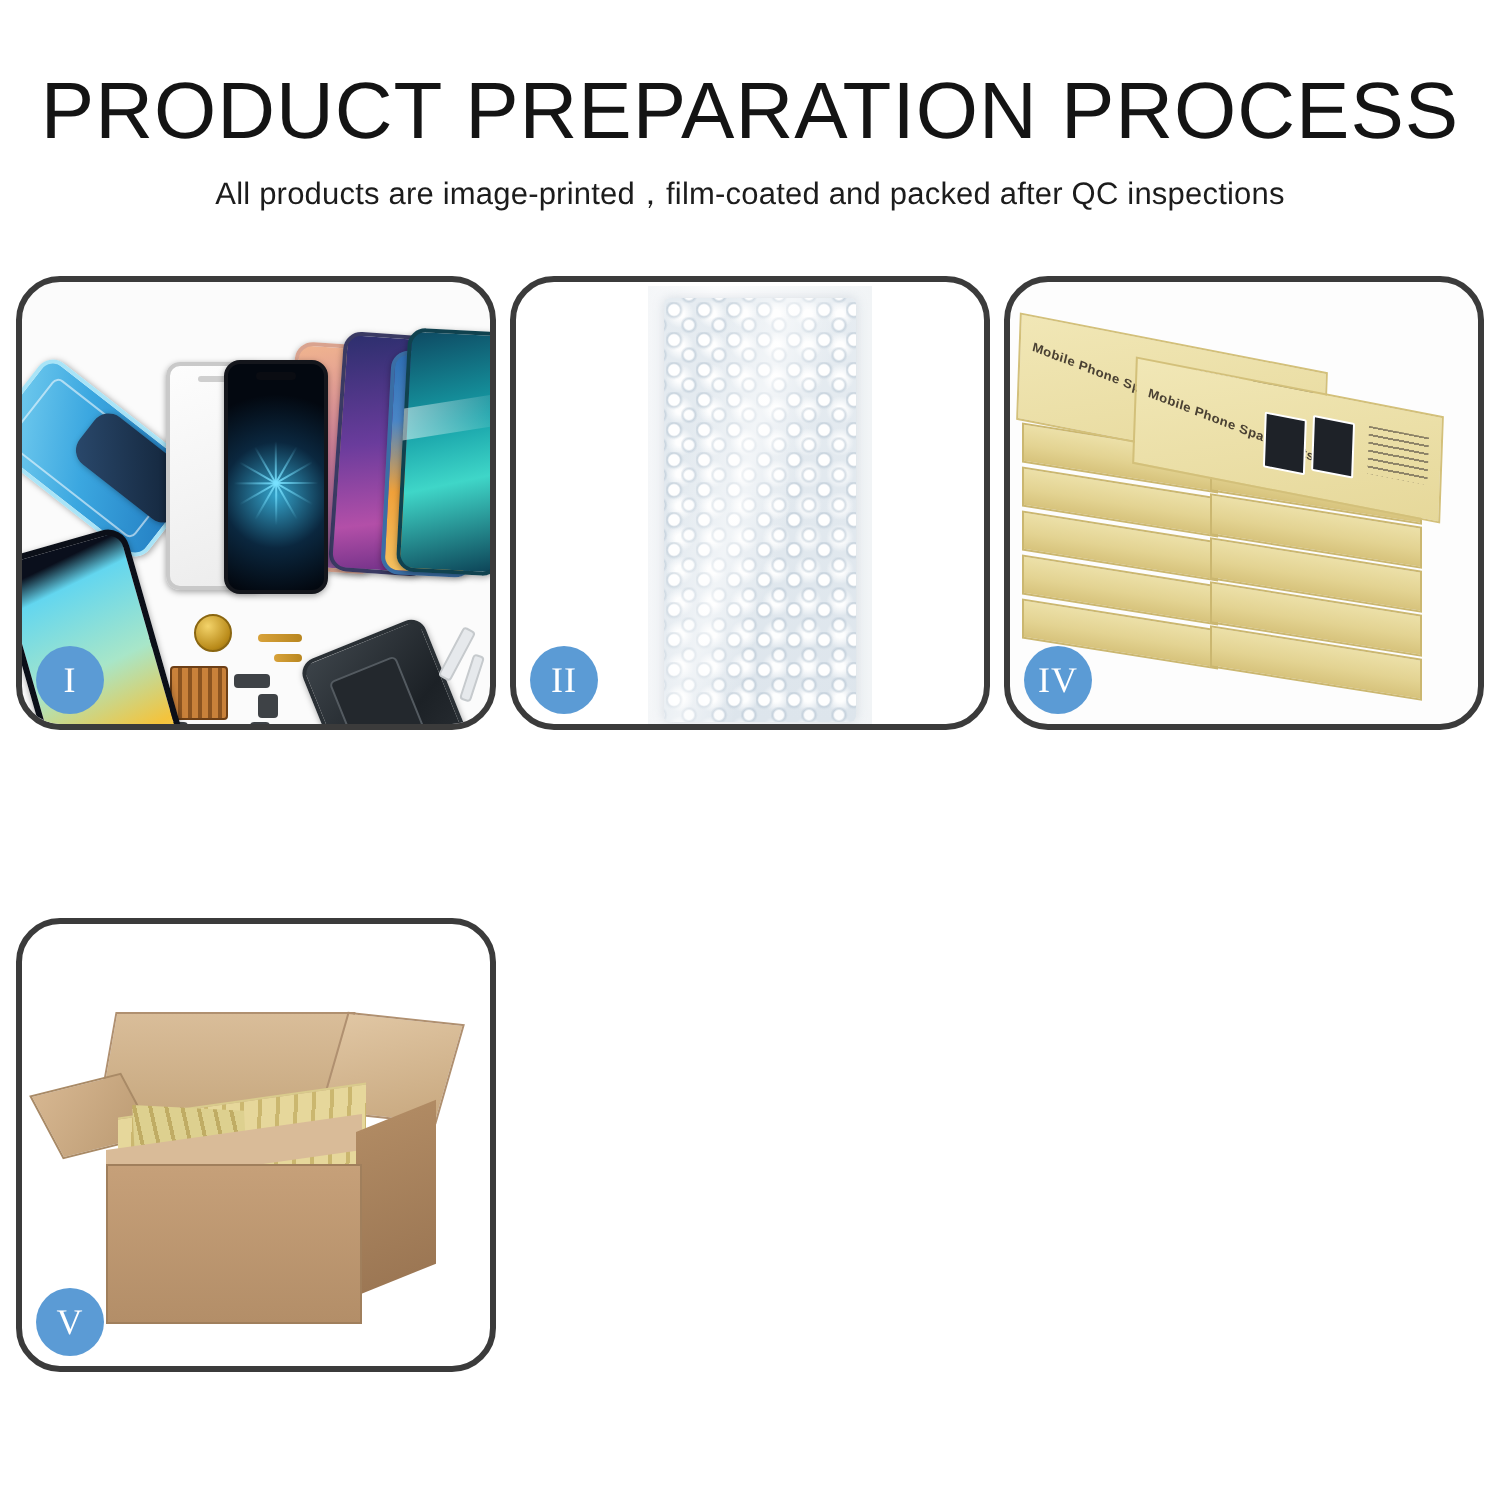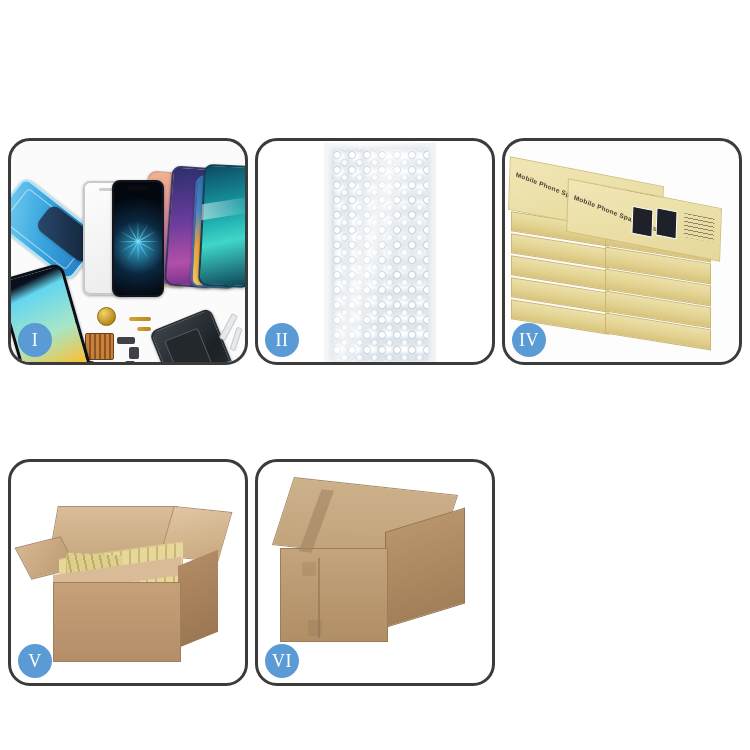--- a/index.html
+++ b/index.html
@@ -502,20 +502,24 @@
   .sc-tape {
     position: absolute;
     background: rgba(160,130,96,0.6);
   }
 </style>
 </head>
 <body>
 
 <div class="page">
 
+  <div class="header">
+    <h1 class="title">PRODUCT PREPARATION PROCESS</h1>
+    <p class="subtitle">All products are image-printed，film-coated and packed after QC inspections</p>
+  </div>
 
   <div class="grid">
 
     <div class="panel p1">
       <div class="panel-photo">
         <div class="phone ph-blue-flat"></div>
         <div class="phone ph-dark-small"></div>
         <div class="phone ph-screen-glass"></div>
         <div class="phone ph-gold"></div>
         <div class="phone ph-purple"></div>
@@ -617,27 +621,15 @@
         <div class="c-flapL"></div>
         <div class="c-contents"></div>
         <div class="c-contents2"></div>
         <div class="c-topedge"></div>
         <div class="c-rightface"></div>
         <div class="c-front"></div>
       </div>
       <div class="badge">V</div>
     </div>
 
-    <div class="panel p6">
-      <div class="panel-photo">
-        <div class="sc-top"></div>
-        <div class="sc-right"></div>
-        <div class="sc-front"></div>
-        <div class="sc-tape" style="left:52px;top:28px;width:13px;height:62px;transform:skewX(-20deg) skewY(6deg);"></div>
-        <div class="sc-seam" style="left:60px;top:96px;width:2px;height:80px;"></div>
-        <div class="sc-seam" style="left:44px;top:100px;width:14px;height:14px;opacity:0.45;"></div>
-        <div class="sc-seam" style="left:50px;top:158px;width:14px;height:16px;opacity:0.45;"></div>
-      </div>
-      <div class="badge">VI</div>
-    </div>
 
   </div>
 </div>
 
 </body></html>

